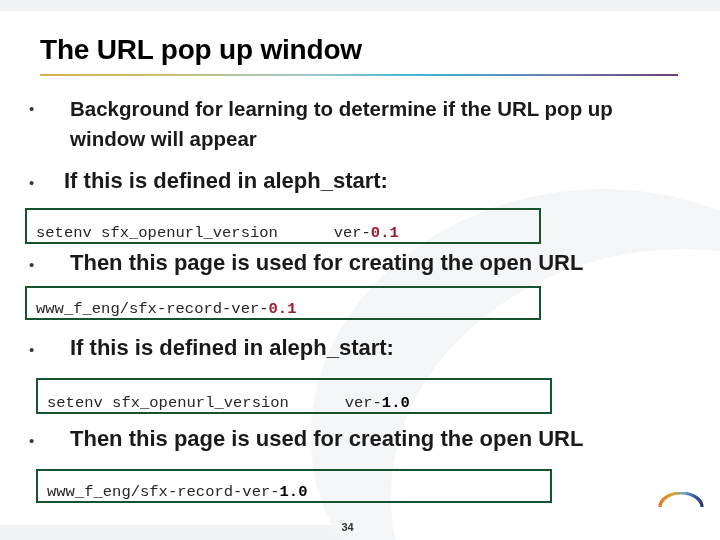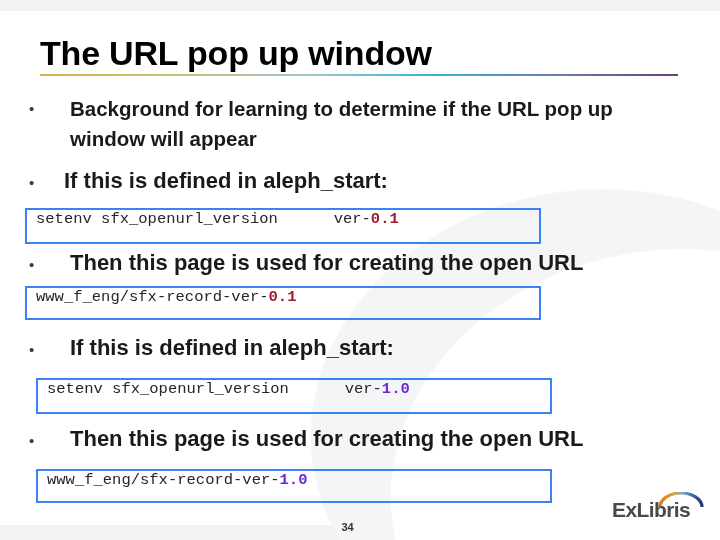--- a/index.html
+++ b/index.html
@@ -54,21 +54,21 @@
     transform: rotate(-8deg);
     pointer-events: none;
   }
 
   .content-layer { position: absolute; inset: 0; }
 
   .slide-title {
     position: absolute;
     left: 40px;
     top: 34px;
-    font-size: 34px;
+    font-size: 28px;
     font-weight: bold;
     color: #000000;
     letter-spacing: -0.2px;
     white-space: nowrap;
   }
   .title-rule {
     position: absolute;
     left: 40px;
     top: 74px;
     width: 638px;
@@ -112,32 +112,32 @@
     font-size: 22px;
     line-height: 22px;
     padding-left: 21px;
     white-space: nowrap;
   }
   .lvl2b .bullet-text { padding-left: 27px; }
 
   .code-box {
     position: absolute;
     box-sizing: border-box;
-    border: 2px solid #3b82f6;
+    border: 2px solid #14532d;
     background: transparent;
     display: flex;
-    align-items: flex-start;
+    align-items: flex-end;
     font-family: "Liberation Mono", "DejaVu Sans Mono", monospace;
     font-size: 15.5px;
     color: #262626;
     padding: 0 9px;
     white-space: pre;
   }
   .code-box .hl-red { color: #9e1b2e; font-weight: bold; }
-  .code-box .hl-teal { color: #6d28d9; font-weight: bold; }
+  .code-box .hl-teal { color: #000000; font-weight: bold; }
 
   .page-number {
     position: absolute;
     left: 0;
     top: 521px;
     width: 695px;
     text-align: center;
     font-size: 11px;
     font-weight: bold;
     color: #333333;
@@ -228,17 +228,16 @@
           <linearGradient id="arcgrad" x1="0" y1="0" x2="1" y2="0">
             <stop offset="0%" stop-color="#e2761f"></stop>
             <stop offset="30%" stop-color="#d9a82e"></stop>
             <stop offset="55%" stop-color="#7aa8c4"></stop>
             <stop offset="80%" stop-color="#3a63a8"></stop>
             <stop offset="100%" stop-color="#26306e"></stop>
           </linearGradient>
         </defs>
         <path d="M2,15 A21,14 0 0,1 44,15" fill="none" stroke="url(#arcgrad)" stroke-width="3.2" stroke-linecap="round"></path>
       </svg>
-      <div class="logo-text">ExLibris</div>
     </div>
 
   </div>
 </div>
 
 </body></html>

